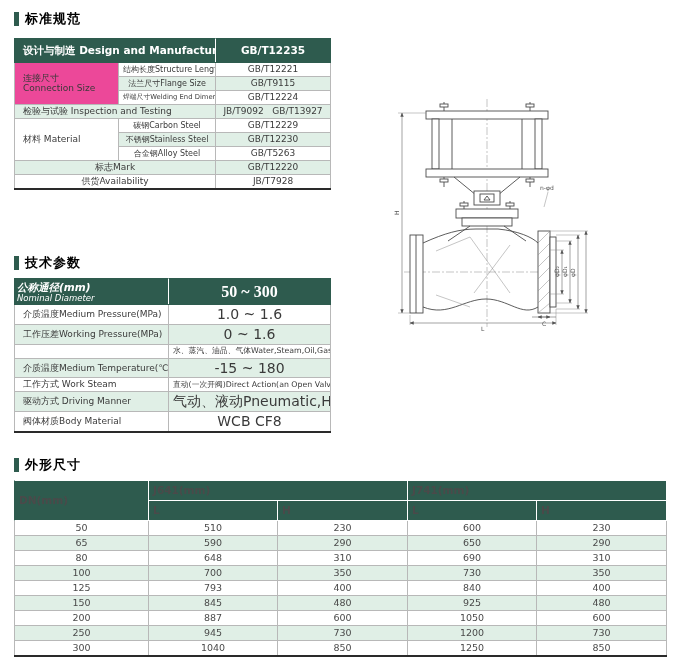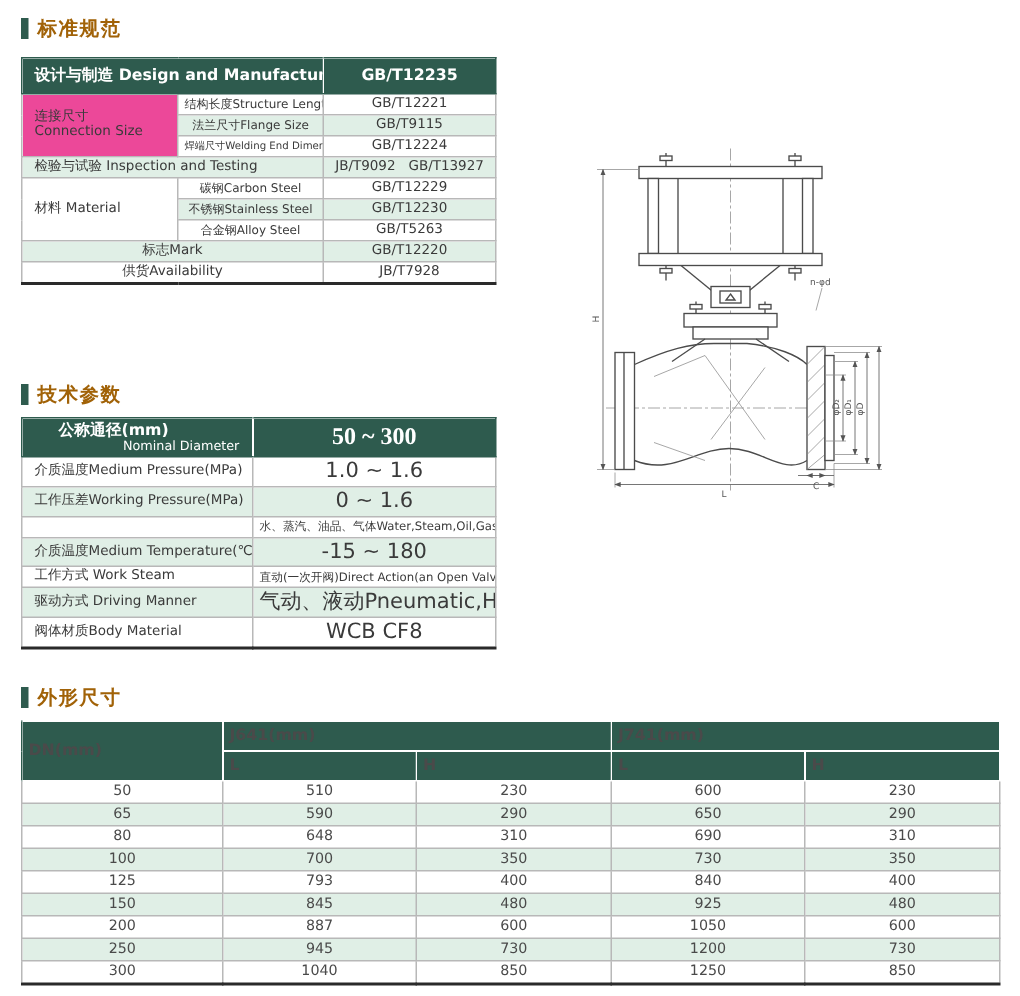--- a/index.html
+++ b/index.html
@@ -3,21 +3,21 @@
 <meta charset="utf-8">
 <style>
   html,body{margin:0;padding:0;background:#fff;}
   *{box-sizing:border-box;}
   body{font-family:"DejaVu Sans","Liberation Sans",sans-serif;color:#3a3a3a;}
   #page{position:relative;width:680px;height:664px;background:#fff;overflow:hidden;}
 
   
   .sec-title{position:absolute;display:flex;align-items:center;gap:6px;}
   .sec-bar{width:5px;height:14px;background:#2e5b4e;}
-  .sec-text{font-size:13px;font-weight:bold;color:#a16207;letter-spacing:1px;}
+  .sec-text{font-size:13px;font-weight:bold;color:#000000;letter-spacing:1px;}
 
   
   table{border-collapse:collapse;table-layout:fixed;position:absolute;background:#fff;}
   td,th{border:1px solid #b8b8b8;padding:1px 4px;font-size:9px;line-height:1.2;
         overflow:hidden;white-space:nowrap;font-weight:normal;}
   .val{text-align:center;}
   tbody tr:nth-child(even){background:#e0efe6;}
   .thick-bottom{border-bottom:2px solid #2a2a2a;}
 
   
@@ -35,21 +35,21 @@
   #tbl-standards .pre{white-space:pre;}
   .two-line{font-size:9px;line-height:1.1;white-space:normal;}
 
   
   #tbl-technical{left:14px;top:278px;width:316px;}
   #tbl-technical .hdr td{height:26px;font-size:10.5px;}
   #tbl-technical td{height:14px;}
   #tbl-technical td.col0{text-align:left;padding-left:8px;font-size:9px;}
   #tbl-technical td.col1{text-align:center;font-size:14px;}
   #tbl-technical td.small{font-size:7.8px;}
-  .hdr-sub{font-weight:normal;font-size:8.5px;display:block;line-height:1;margin-left:43px;}
+  .hdr-sub{font-weight:normal;font-size:8.5px;display:block;line-height:1;}
   .hdr-main{display:block;line-height:1.2;}
 
   
   #tbl-dims{left:14px;top:480px;width:652px;}
   #tbl-dims .hdr td{height:20px;font-size:10.5px;text-align:left;
      border:1px solid rgba(255,255,255,.5);border-left:1px solid #2e5b4e;border-right:1px solid rgba(255,255,255,.5);}
   #tbl-dims td{height:15px;text-align:center;font-size:9.5px;color:#4a4a4a;}
 
   
   #valve-svg{position:absolute;left:390px;top:95px;}
@@ -245,21 +245,21 @@
     <span class="sec-text">技术参数</span>
   </div>
 
   <table id="tbl-technical" class="thick-bottom">
     <colgroup>
         <col style="width:154px">
         <col style="width:162px">
       </colgroup>
     <tbody>
         <tr class="hdr">
-      <td class="divider" style="padding-left:24px;">
+      <td class="divider" style="padding-left:2px;font-style:italic;">
         <span class="hdr-main">公称通径(mm)</span>
         <span class="hdr-sub">Nominal Diameter</span>
       </td>
       <td class="val" style="font-size:16px;font-family:Liberation Serif, serif;">50 ~ 300</td>
     </tr>
     </tbody>
       <tbody>
         <tr>
           <td class="col0">介质温度Medium Pressure(MPa)</td>
           <td class="col1">1.0 ~ 1.6</td>

